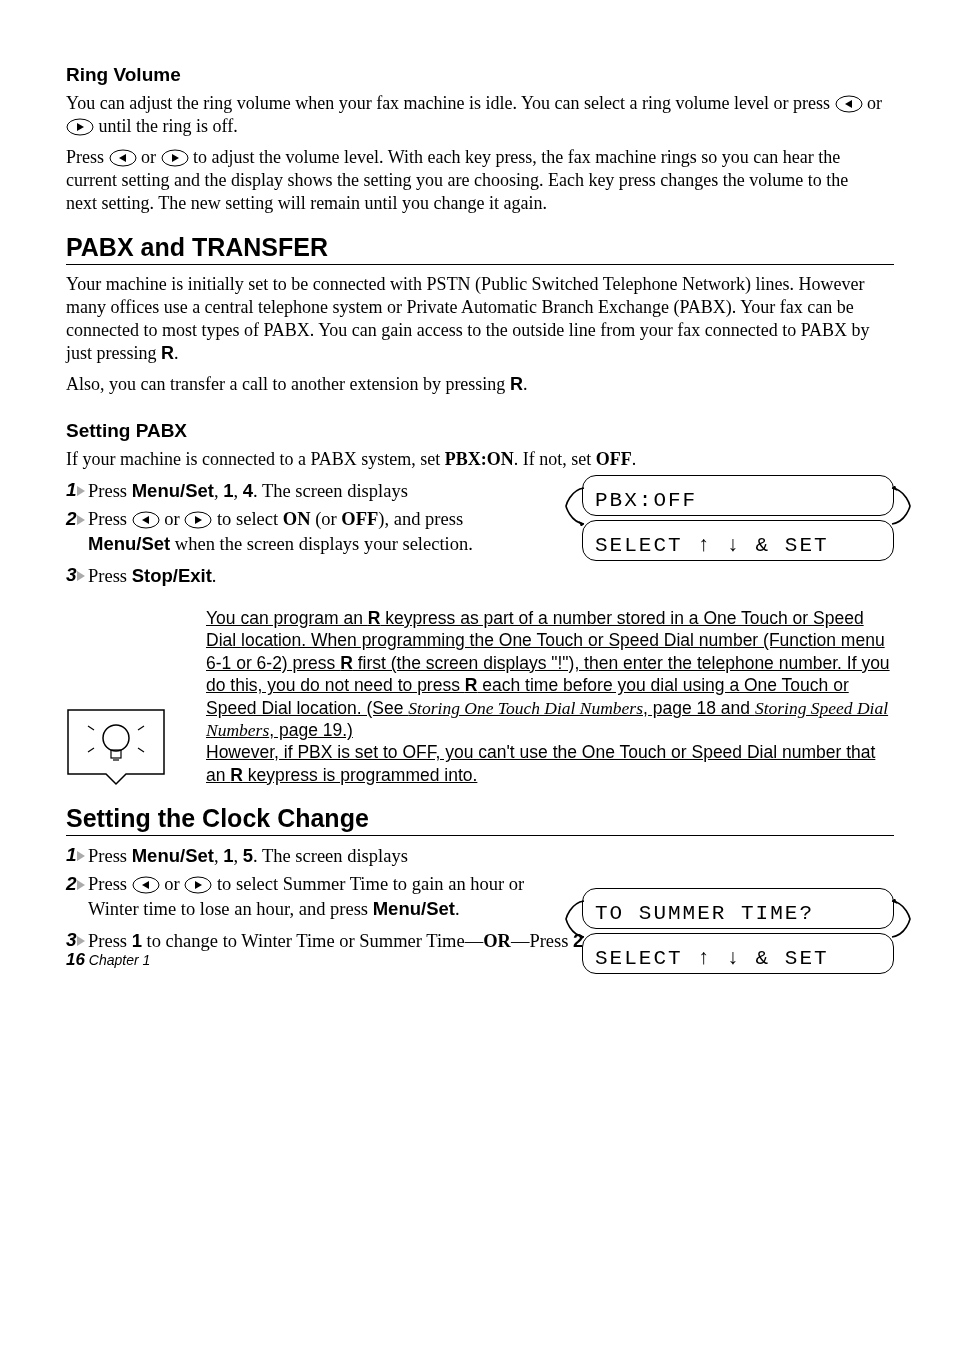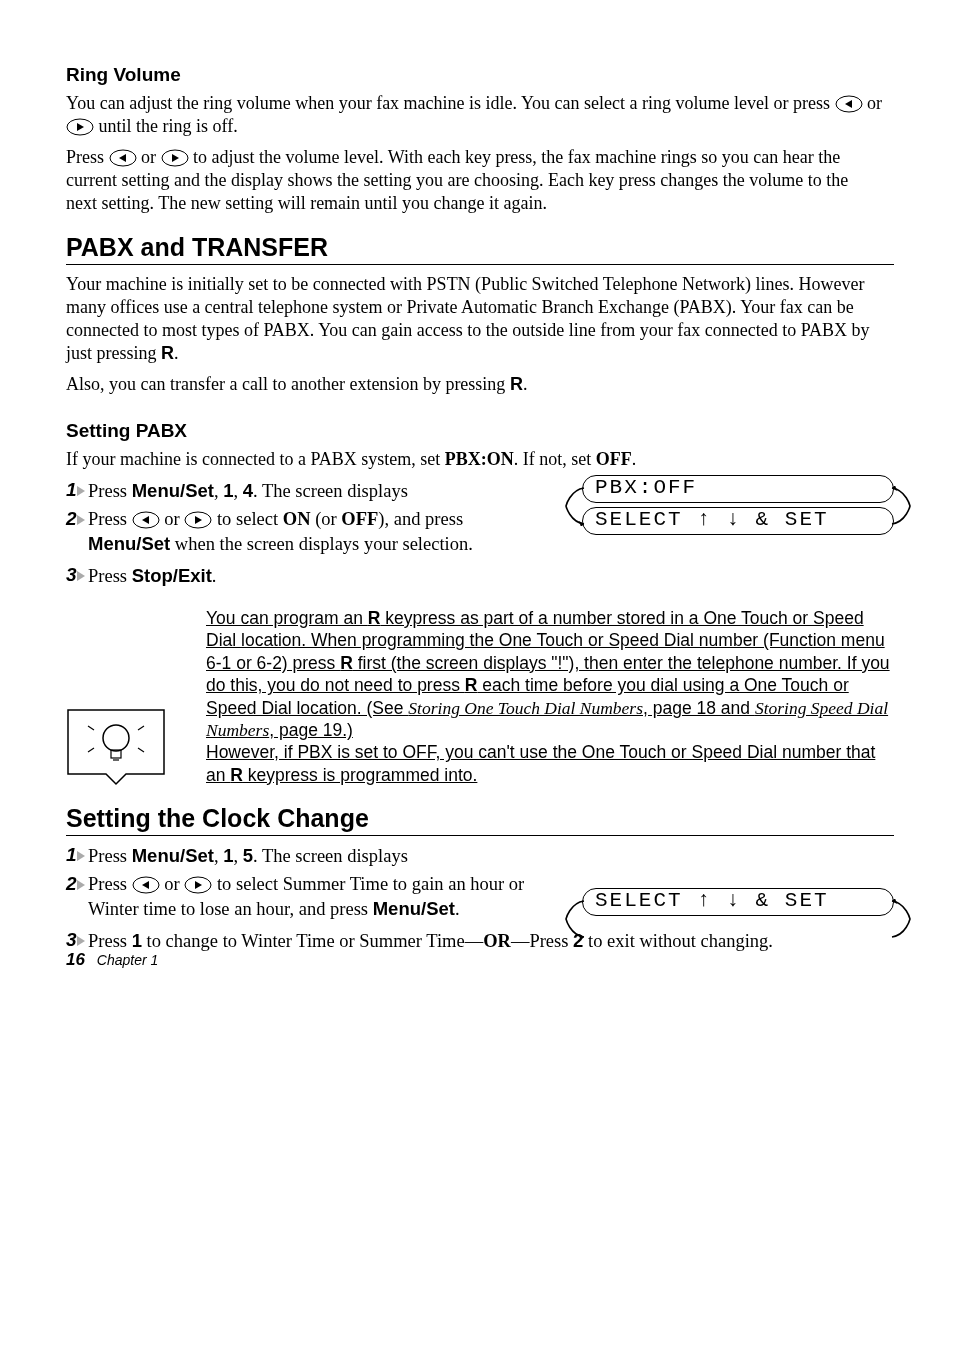--- a/index.html
+++ b/index.html
@@ -75,21 +75,21 @@
     position: absolute;
     right: 60px;
     width: 312px;
   }
   .lcd-wrap.pos1 { top: 475px; }
   .lcd-wrap.pos2 { top: 888px; }
 
   .lcd-box {
     border: 1.8px solid #000;
     border-radius: 14px;
-    padding: 0 12px 3px 12px;
+    padding: 13px 12px 3px 12px;
     font-family: "Courier New", monospace;
     font-size: 21px;
     letter-spacing: 2px;
     white-space: nowrap;
     line-height: 1.1;
     background: #fff;
   }
   .lcd-stack {
     display: flex;
     flex-direction: column;
@@ -146,21 +146,20 @@
     left: 66px;
     font-family: Arial, Helvetica, sans-serif;
     font-size: 14px;
     font-style: italic;
     color: #000;
   }
   .footer .pn {
     font-weight: bold;
     font-size: 17px;
     font-style: italic;
-    margin-right: 8px;
   }
 
   
   .step-area { width: 470px; }
 </style>
 </head>
 <body>
 
 <div class="page">
 
@@ -332,20 +331,21 @@
           <path d="M20 38 l-5 -3 l2 6 z" fill="#000"></path>
         </svg>
     </div>
     <div class="lcd-right-connector">
       <svg viewBox="0 0 26 40">
           <path d="M6 2 C 20 4, 24 20, 24 20 C 24 20, 20 36, 6 38" fill="none" stroke="#000" stroke-width="1.6"></path>
           <path d="M6 2 l5 3 l-2 -6 z" fill="#000"></path>
         </svg>
     </div>
     <div class="lcd-stack">
+      <div class="lcd-box">TO SUMMER TIME?</div>
       <div class="lcd-box">SELECT ↑ ↓ &amp; SET</div>
     </div>
   </div>
 
   <div class="footer">
     <span class="pn">16</span>
     <span>Chapter 1</span>
   </div>
 
 </div>

